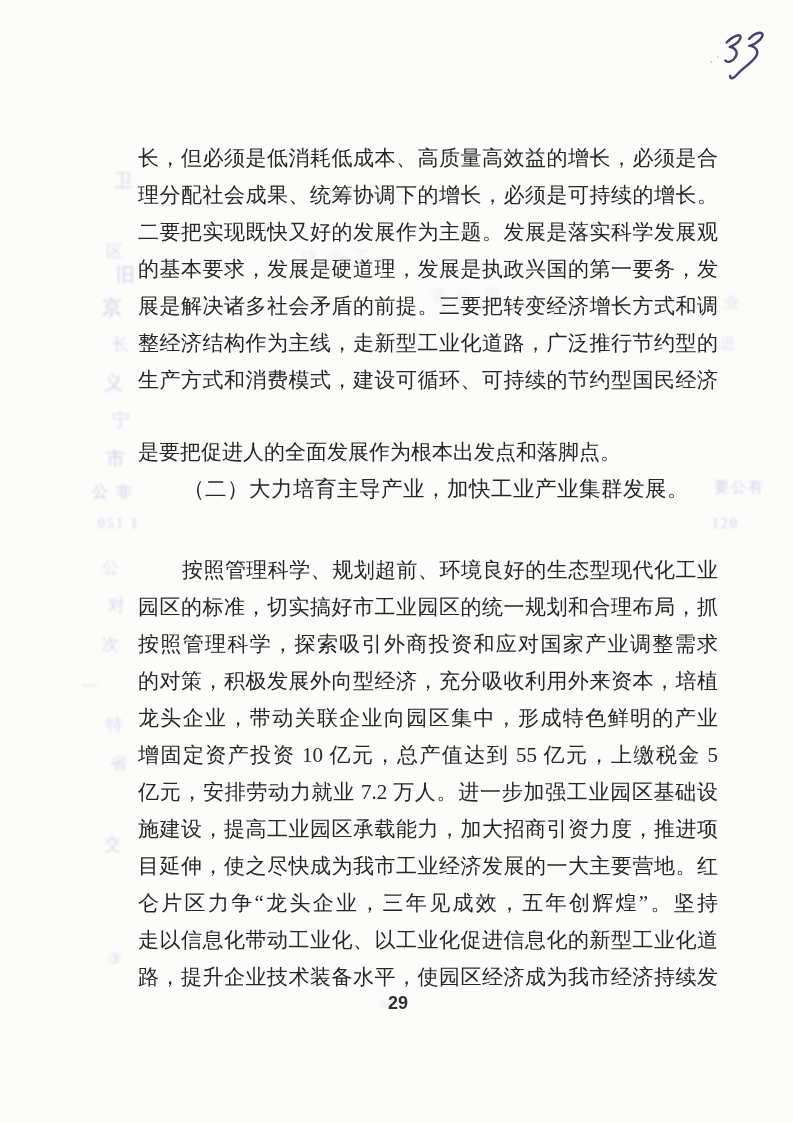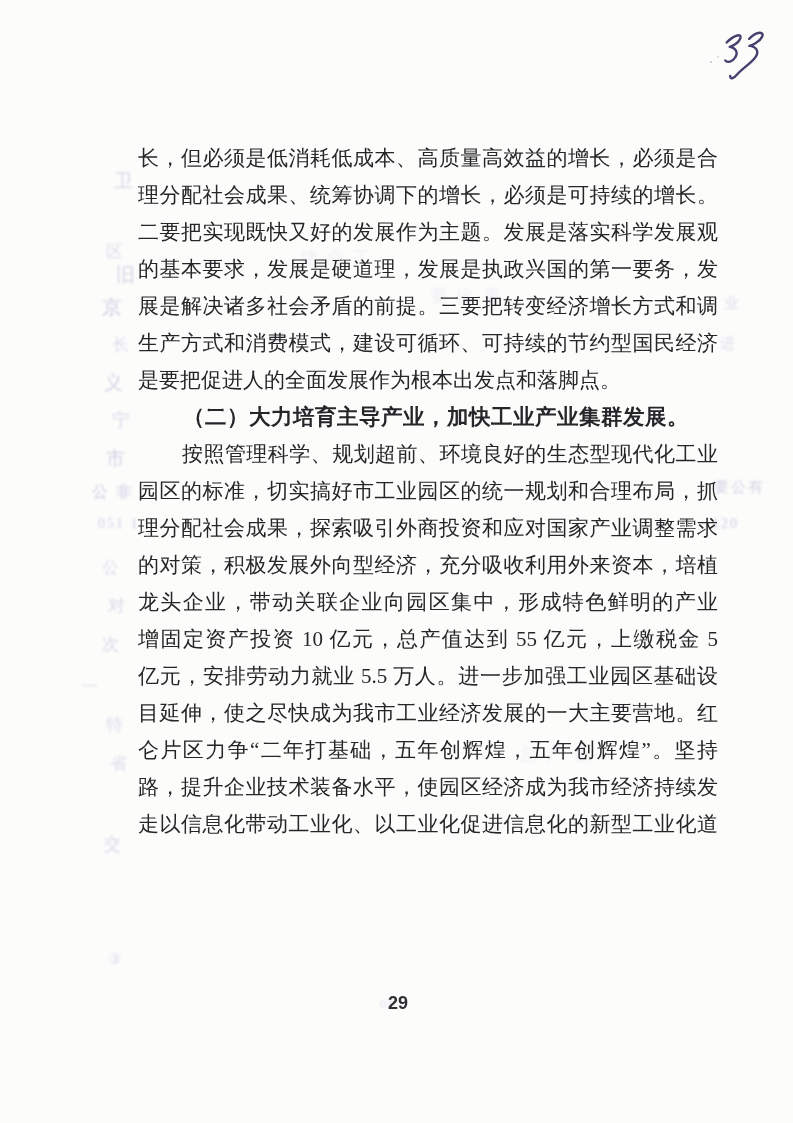--- a/index.html
+++ b/index.html
@@ -38,30 +38,30 @@
   }
   .line{
     height:37px;line-height:37px;
     font-size:21px;
     color:var(--ink);
     text-align:justify;
     text-align-last:justify;
     overflow:hidden;
     white-space:normal;
   }
-  .line.end{text-align-last:left;}
+  .line.end{text-align-last:left;margin-top:35px;}
   .line.heading{
     text-align-last:left;
-    font-weight:700;
+    font-weight:400;
     padding-left:45px;
     font-size:21.5px;
     letter-spacing:0.5px;
     font-family:"Liberation Sans","DejaVu Sans",sans-serif;
   }
-  .line.indent-fill{text-indent:44px;}
+  .line.indent-fill{text-indent:44px;margin-top:44px;}
   
   .page-number{
     position:absolute;
     left:398px;top:993px;
     transform:translateX(-50%);
     font-size:18px;
     font-weight:600;
     color:#2f2f33;
     font-family:"Liberation Sans","DejaVu Sans",sans-serif;
     z-index:1;
@@ -116,31 +116,33 @@
     <circle cx="16" cy="40" r="1" fill="#9b96ae" opacity="0.55"></circle>
     <circle cx="23" cy="35" r="0.9" fill="#9b96ae" opacity="0.45"></circle>
   </svg>
 
   <div class="text-block" id="text-block">
       <div class="line fill">长，但必须是低消耗低成本、高质量高效益的增长，必须是合</div>
       <div class="line fill">理分配社会成果、统筹协调下的增长，必须是可持续的增长。</div>
       <div class="line fill">二要把实现既快又好的发展作为主题。发展是落实科学发展观</div>
       <div class="line fill">的基本要求，发展是硬道理，发展是执政兴国的第一要务，发</div>
       <div class="line fill">展是解决诸多社会矛盾的前提。三要把转变经济增长方式和调</div>
+      <div class="line fill">整经济结构作为主线，走新型工业化道路，广泛推行节约型的</div>
       <div class="line fill">生产方式和消费模式，建设可循环、可持续的节约型国民经济</div>
       <div class="line end">是要把促进人的全面发展作为根本出发点和落脚点。</div>
       <div class="line heading">（二）大力培育主导产业，加快工业产业集群发展。</div>
       <div class="line indent-fill">按照管理科学、规划超前、环境良好的生态型现代化工业</div>
       <div class="line fill">园区的标准，切实搞好市工业园区的统一规划和合理布局，抓</div>
-      <div class="line fill">理分配社会成果，探索吸引外商投资和应对国家产业调整需求</div>
+      <div class="line fill">按照管理科学，探索吸引外商投资和应对国家产业调整需求</div>
       <div class="line fill">的对策，积极发展外向型经济，充分吸收利用外来资本，培植</div>
       <div class="line fill">龙头企业，带动关联企业向园区集中，形成特色鲜明的产业链。</div>
       <div class="line fill">增固定资产投资 10 亿元，总产值达到 55 亿元，上缴税金 5</div>
-      <div class="line fill">亿元，安排劳动力就业 5.5 万人。进一步加强工业园区基础设</div>
+      <div class="line fill">亿元，安排劳动力就业 7.2 万人。进一步加强工业园区基础设</div>
+      <div class="line fill">施建设，提高工业园区承载能力，加大招商引资力度，推进项</div>
       <div class="line fill">目延伸，使之尽快成为我市工业经济发展的一大主要营地。红</div>
-      <div class="line fill">仑片区力争“二年打基础，五年创辉煌，五年创辉煌”。坚持</div>
+      <div class="line fill">仑片区力争“龙头企业，三年见成效，五年创辉煌”。坚持</div>
+      <div class="line fill">走以信息化带动工业化、以工业化促进信息化的新型工业化道</div>
       <div class="line fill">路，提升企业技术装备水平，使园区经济成为我市经济持续发</div>
-      <div class="line fill">走以信息化带动工业化、以工业化促进信息化的新型工业化道</div>
     </div>
 
   <div class="page-number">29</div>
 
 </div>
 
 </body></html>

